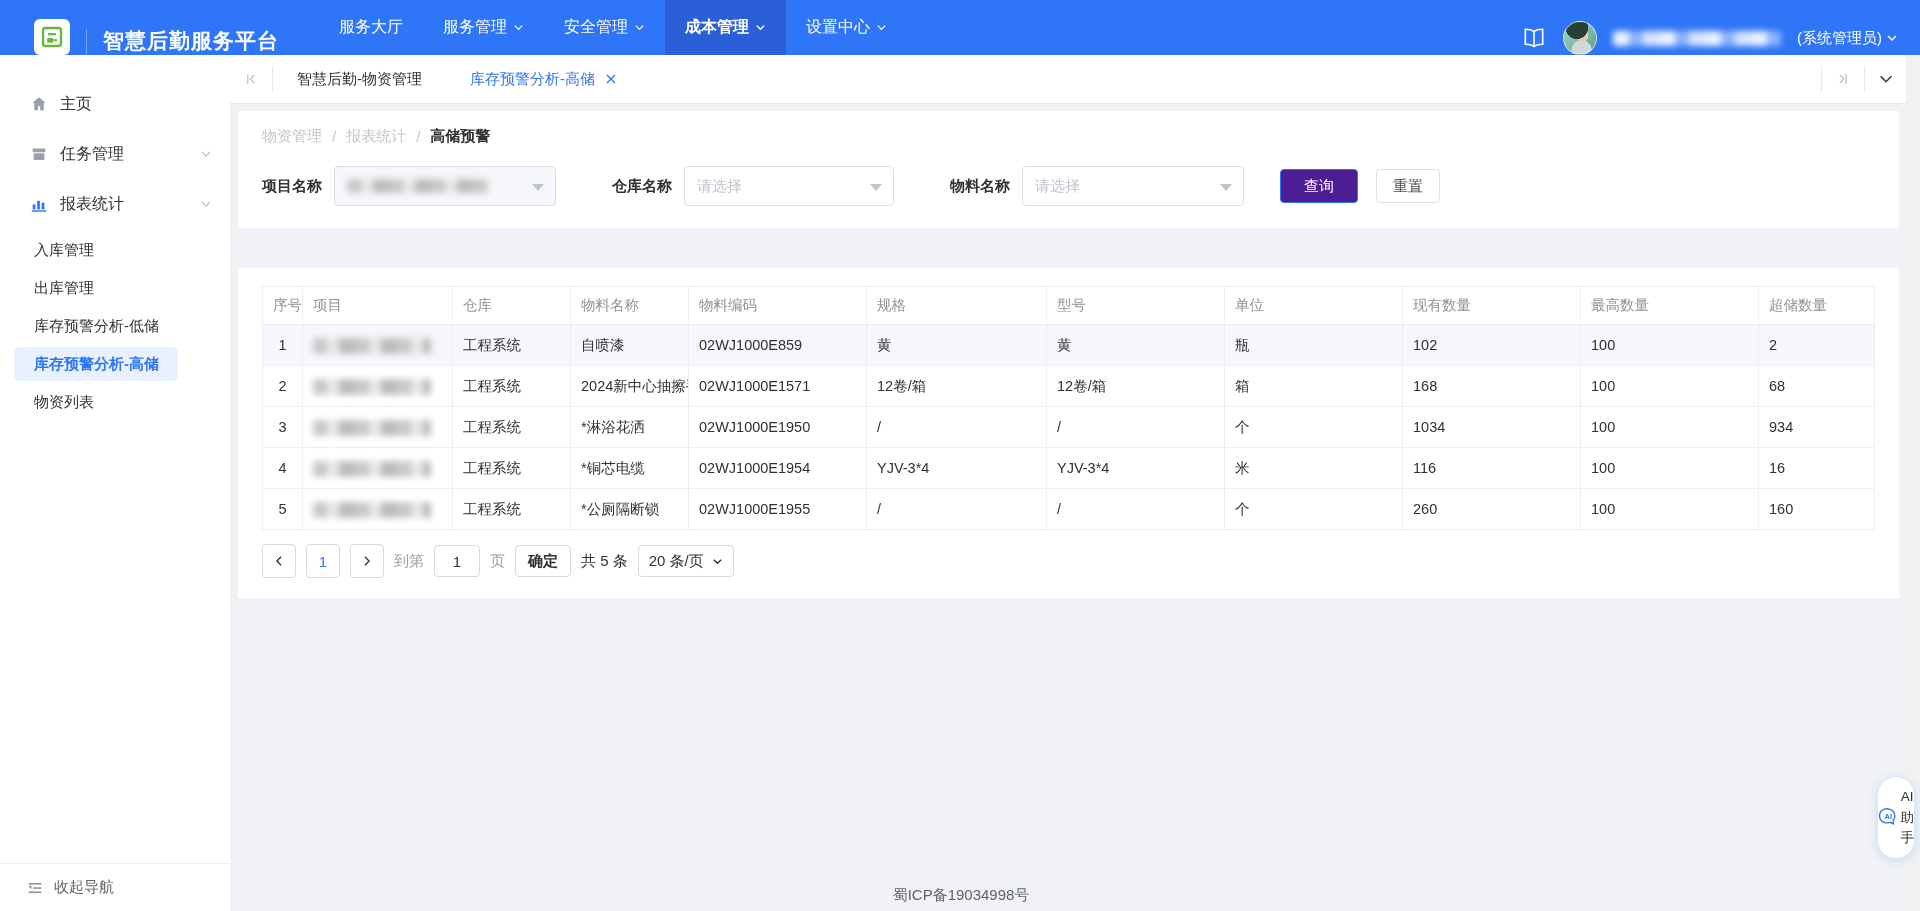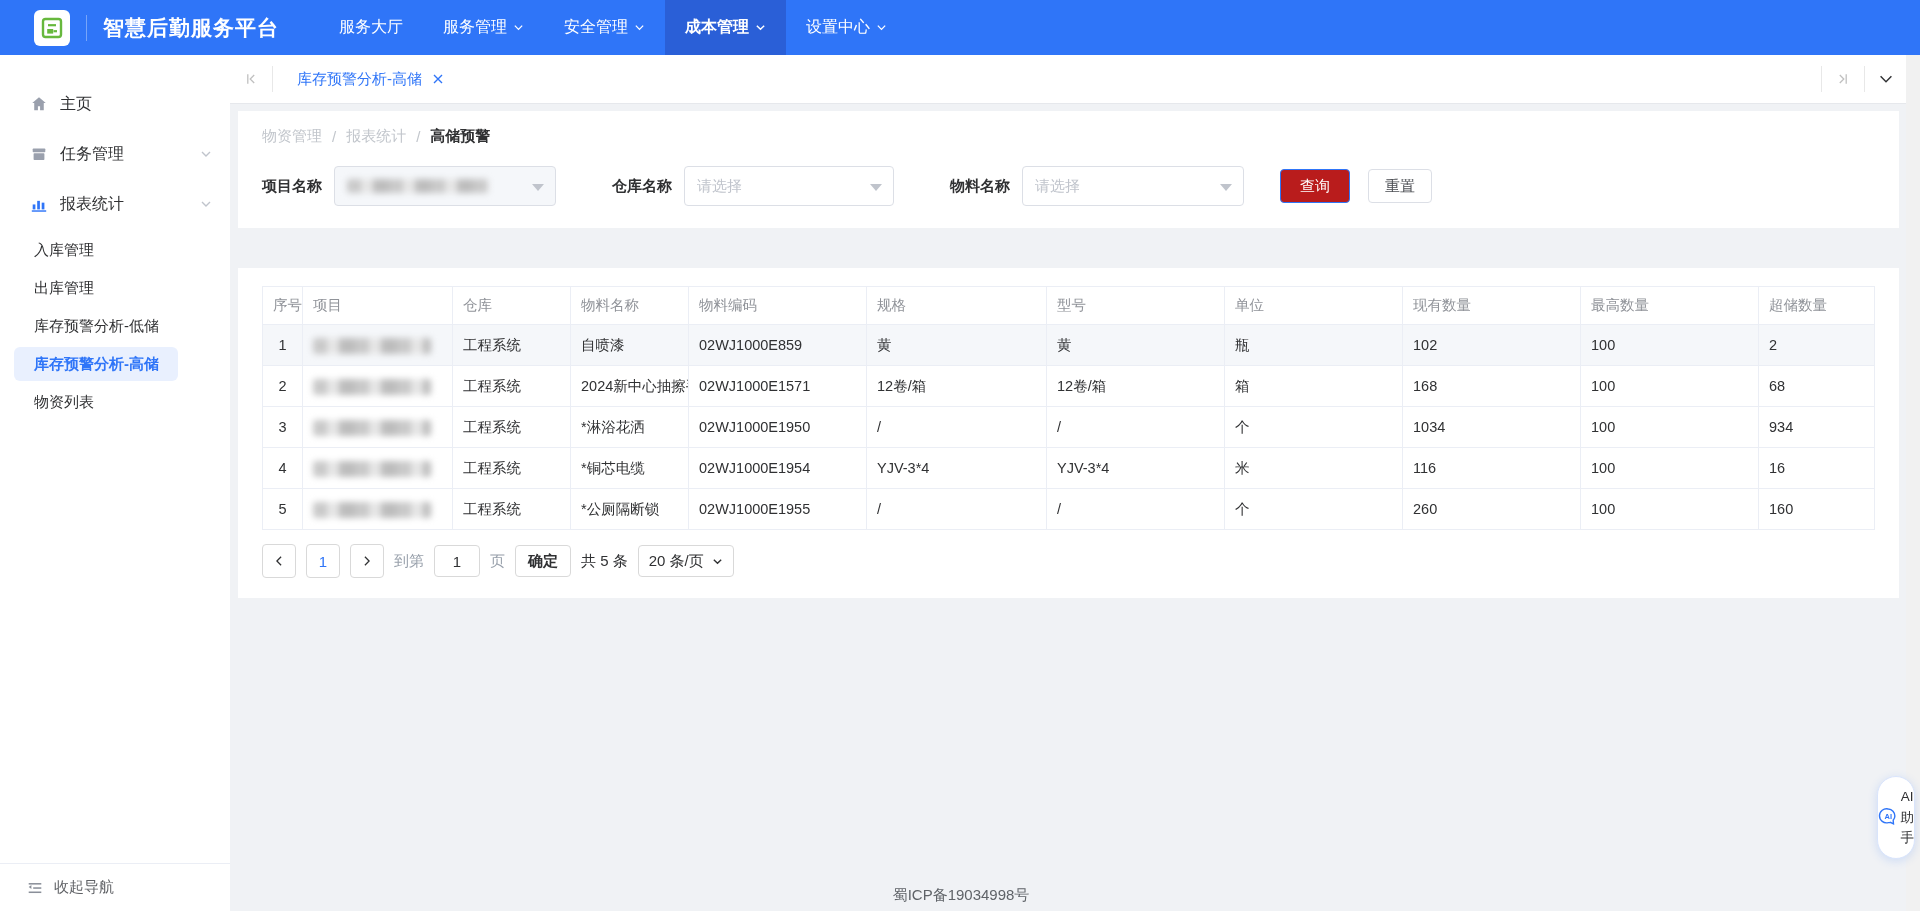--- a/index.html
+++ b/index.html
@@ -1,20 +1,20 @@
 <!DOCTYPE html>
 <html><head>
 <meta charset="utf-8">
 <style>
   * { margin:0; padding:0; box-sizing:border-box; }
   html,body { width:1920px; height:911px; overflow:hidden; background:#f0f2f5;
     font-family:"Liberation Sans","DejaVu Sans",sans-serif; }
 
   
-  .navbar { height:55px; background:#2f75f8; display:flex; align-items:center; padding:0 22px 0 34px; position:relative; z-index:30; }
+  .navbar { height:55px; background:#2f75f8; display:flex; align-items:flex-end; padding:0 22px 0 34px; position:relative; z-index:30; }
   .logo-box { width:36px; height:36px; background:#fff; border-radius:6px; display:flex; align-items:center; justify-content:center; }
   .brand-divider { width:1px; height:26px; background:rgba(255,255,255,.35); margin:0 16px; }
   .brand { color:#fff; font-size:21px; font-weight:bold; letter-spacing:1px; white-space:nowrap; }
   .nav-menu { display:flex; height:55px; margin-left:40px; }
   .nav-item { display:flex; align-items:center; gap:6px; padding:0 20px; color:#fff; font-size:16px; cursor:pointer; white-space:nowrap; }
   .nav-item.active { background:#2a5fd7; font-weight:bold; }
   .nav-caret { width:11px; height:11px; }
   .nav-right { margin-left:auto; display:flex; align-items:center; gap:16px; }
   .avatar { width:34px; height:34px; border-radius:50%;
     background:
@@ -63,21 +63,21 @@
   .bc-current { color:#303133; font-weight:bold; }
   .filter-row { margin-top:20px; display:flex; align-items:center; }
   .f-label { font-size:15px; font-weight:bold; color:#303133; margin-right:12px; white-space:nowrap; }
   .f-select { position:relative; height:40px; border:1px solid #dcdfe6; border-radius:4px; background:#fff; display:flex; align-items:center; padding:0 30px 0 12px; cursor:pointer; }
   .f-select.disabled { background:#f5f7fa; }
   .f-select .caret { position:absolute; right:11px; top:17px; width:0; height:0; border-left:6px solid transparent; border-right:6px solid transparent; border-top:7px solid #c0c4cc; }
   .placeholder { color:#c0c4cc; font-size:15px; }
   .sel-redact { width:142px; height:14px; }
   .gap56 { width:56px; } .gap36 { width:36px; }
   .btn { height:34px; border-radius:4px; font-size:15px; display:flex; align-items:center; justify-content:center; cursor:pointer; }
-  .btn-primary { width:70px; background:#b91c1c; color:#fff; border:1px solid #2f75f8; }
+  .btn-primary { width:78px; background:#4c1d95; color:#fff; border:1px solid #2f75f8; }
   .btn-plain { width:64px; background:#fff; color:#4a4d52; border:1px solid #dcdfe6; margin-left:18px; }
 
   
   .table-card { padding:18px 24px 14px 24px; }
   table { border-collapse:collapse; table-layout:fixed; width:1612px; font-size:14.5px; }
   col.c0{width:40px} col.c1{width:150px} col.c2{width:118px} col.c3{width:118px}
   col.c4{width:178px} col.c5{width:180px} col.c6{width:178px} col.c7{width:178px}
   col.c8{width:178px} col.c9{width:178px} col.c10{width:116px}
   th,td { border:1px solid #ebeef5; height:41px; padding:0 10px; text-align:left; overflow:hidden; white-space:nowrap; }
   th { color:#909399; font-weight:normal; height:38px; }
@@ -142,20 +142,34 @@
         </svg>
     </div>
     <div class="nav-item">
       <span>设置中心</span>
       <svg class="nav-caret" viewBox="0 0 12 12">
           <path d="M2 4l4 4 4-4" fill="none" stroke="#fff" stroke-width="1.4"></path>
         </svg>
     </div>
   </nav>
 
+  <div class="nav-right">
+    <svg width="26" height="26" viewBox="0 0 24 24">
+      <path d="M12 6c-2-1.6-4.5-2.1-8-2.1v13.9c3.5 0 6 .5 8 2.1 2-1.6 4.5-2.1 8-2.1V3.9c-3.5 0-6 .5-8 2.1z" fill="none" stroke="#fff" stroke-width="1.5"></path>
+      <path d="M12 6v13.5" stroke="#fff" stroke-width="1.5"></path>
+    </svg>
+    <div class="avatar"></div>
+    <span class="redact-light user-name-redact"></span>
+    <div class="user-role">
+      <span>(系统管理员)</span>
+      <svg width="12" height="12" viewBox="0 0 12 12">
+          <path d="M2 4l4 4 4-4" fill="none" stroke="#fff" stroke-width="1.4"></path>
+        </svg>
+    </div>
+  </div>
 </header>
 
 <div class="layout">
 
   <aside class="sidebar">
     <div class="side-menu">
       <div class="menu-item">
         <svg width="18" height="18" viewBox="0 0 20 20">
           <path d="M10 2.5 2.5 9h2.2v8h4.1v-4.6h2.4V17h4.1V9h2.2z" fill="#9aa0ad"></path>
         </svg>
@@ -220,20 +234,23 @@
   <div class="main">
 
     <div class="tabbar">
       <div class="tab-ctrl">
         <svg width="16" height="16" viewBox="0 0 20 20">
             <path d="M6 4v12" stroke="#bfbfbf" stroke-width="1.6"></path>
             <path d="M14 5l-5 5 5 5" fill="none" stroke="#bfbfbf" stroke-width="1.6"></path>
           </svg>
       </div>
       <div class="tab-divider"></div>
+      <div class="tab">
+        <span>智慧后勤-物资管理</span>
+      </div>
       <div class="tab active">
         <span>库存预警分析-高储</span>
         <svg class="tab-close" viewBox="0 0 12 12">
             <path d="M2 2l8 8M10 2l-8 8" stroke="#2f75f8" stroke-width="1.4"></path>
           </svg>
       </div>
       <div class="tabbar-spacer"></div>
       <div class="tab-divider"></div>
       <div class="tab-ctrl">
         <svg width="16" height="16" viewBox="0 0 20 20">

